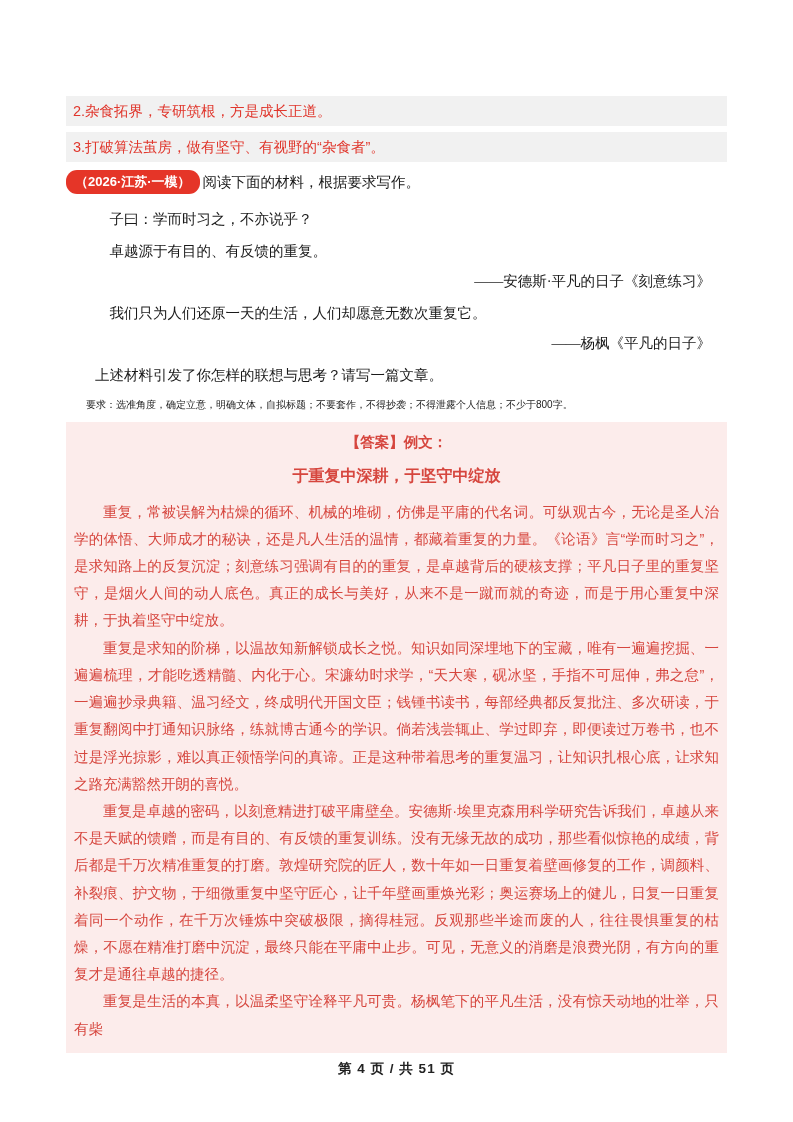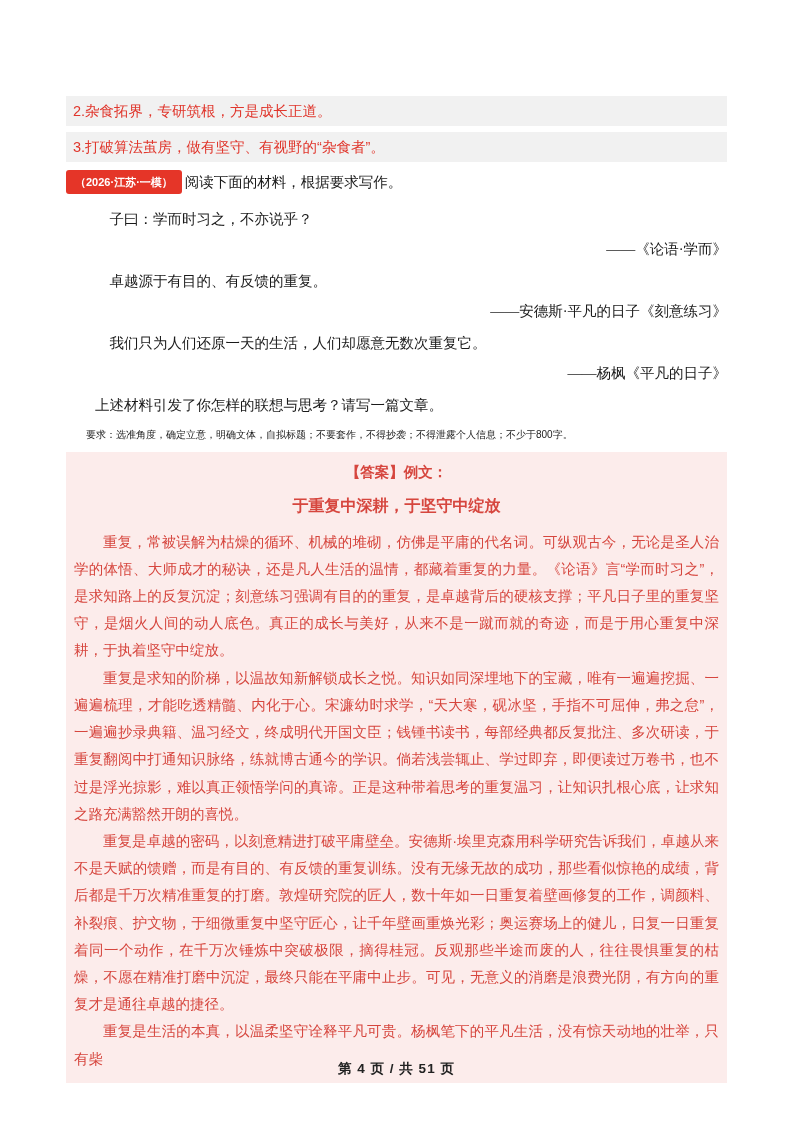--- a/index.html
+++ b/index.html
@@ -28,30 +28,30 @@
   .q-line {
     margin: 4px 0 8px 0;
     font-size: 14.5px;
     line-height: 27px;
   }
   .badge {
     display: inline-block;
     background: var(--badge-red, #e53528);
     color: #ffffff;
     font-weight: bold;
-    font-size: 11px;
+    font-size: 13px;
     line-height: 20px;
     padding: 2px 9px;
-    border-radius: 3px;
+    border-radius: 11px;
     margin-right: 3px;
     vertical-align: middle;
   }
   .q-intro { vertical-align: middle; }
 
-  .quote-block { margin: 2px 0 2px 0; }
+  .quote-block { margin: 2px 16px 2px 0; }
   .quote-text {
     font-family: "Liberation Serif", "DejaVu Serif", serif;
     font-size: 14.5px;
     line-height: 30px;
     padding-left: 3em;
   }
   .quote-source {
     font-family: "Liberation Serif", "DejaVu Serif", serif;
     font-size: 14.5px;
     line-height: 30px;
@@ -118,21 +118,20 @@
       <div class="gray-item">2.杂食拓界，专研筑根，方是成长正道。</div>
       <div class="gray-item">3.打破算法茧房，做有坚守、有视野的“杂食者”。</div>
     </div>
 
     <div class="q-line">
       <span class="badge">（2026·江苏·一模）</span><span class="q-intro">阅读下面的材料，根据要求写作。</span>
     </div>
 
     <div class="quote-block">
       <p class="quote-text">子曰：学而时习之，不亦说乎？</p>
-      <p class="quote-source">——《论语·学而》</p>
     </div>
     <div class="quote-block">
       <p class="quote-text">卓越源于有目的、有反馈的重复。</p>
       <p class="quote-source">——安德斯·平凡的日子《刻意练习》</p>
     </div>
     <div class="quote-block">
       <p class="quote-text">我们只为人们还原一天的生活，人们却愿意无数次重复它。</p>
       <p class="quote-source">——杨枫《平凡的日子》</p>
     </div>
 

